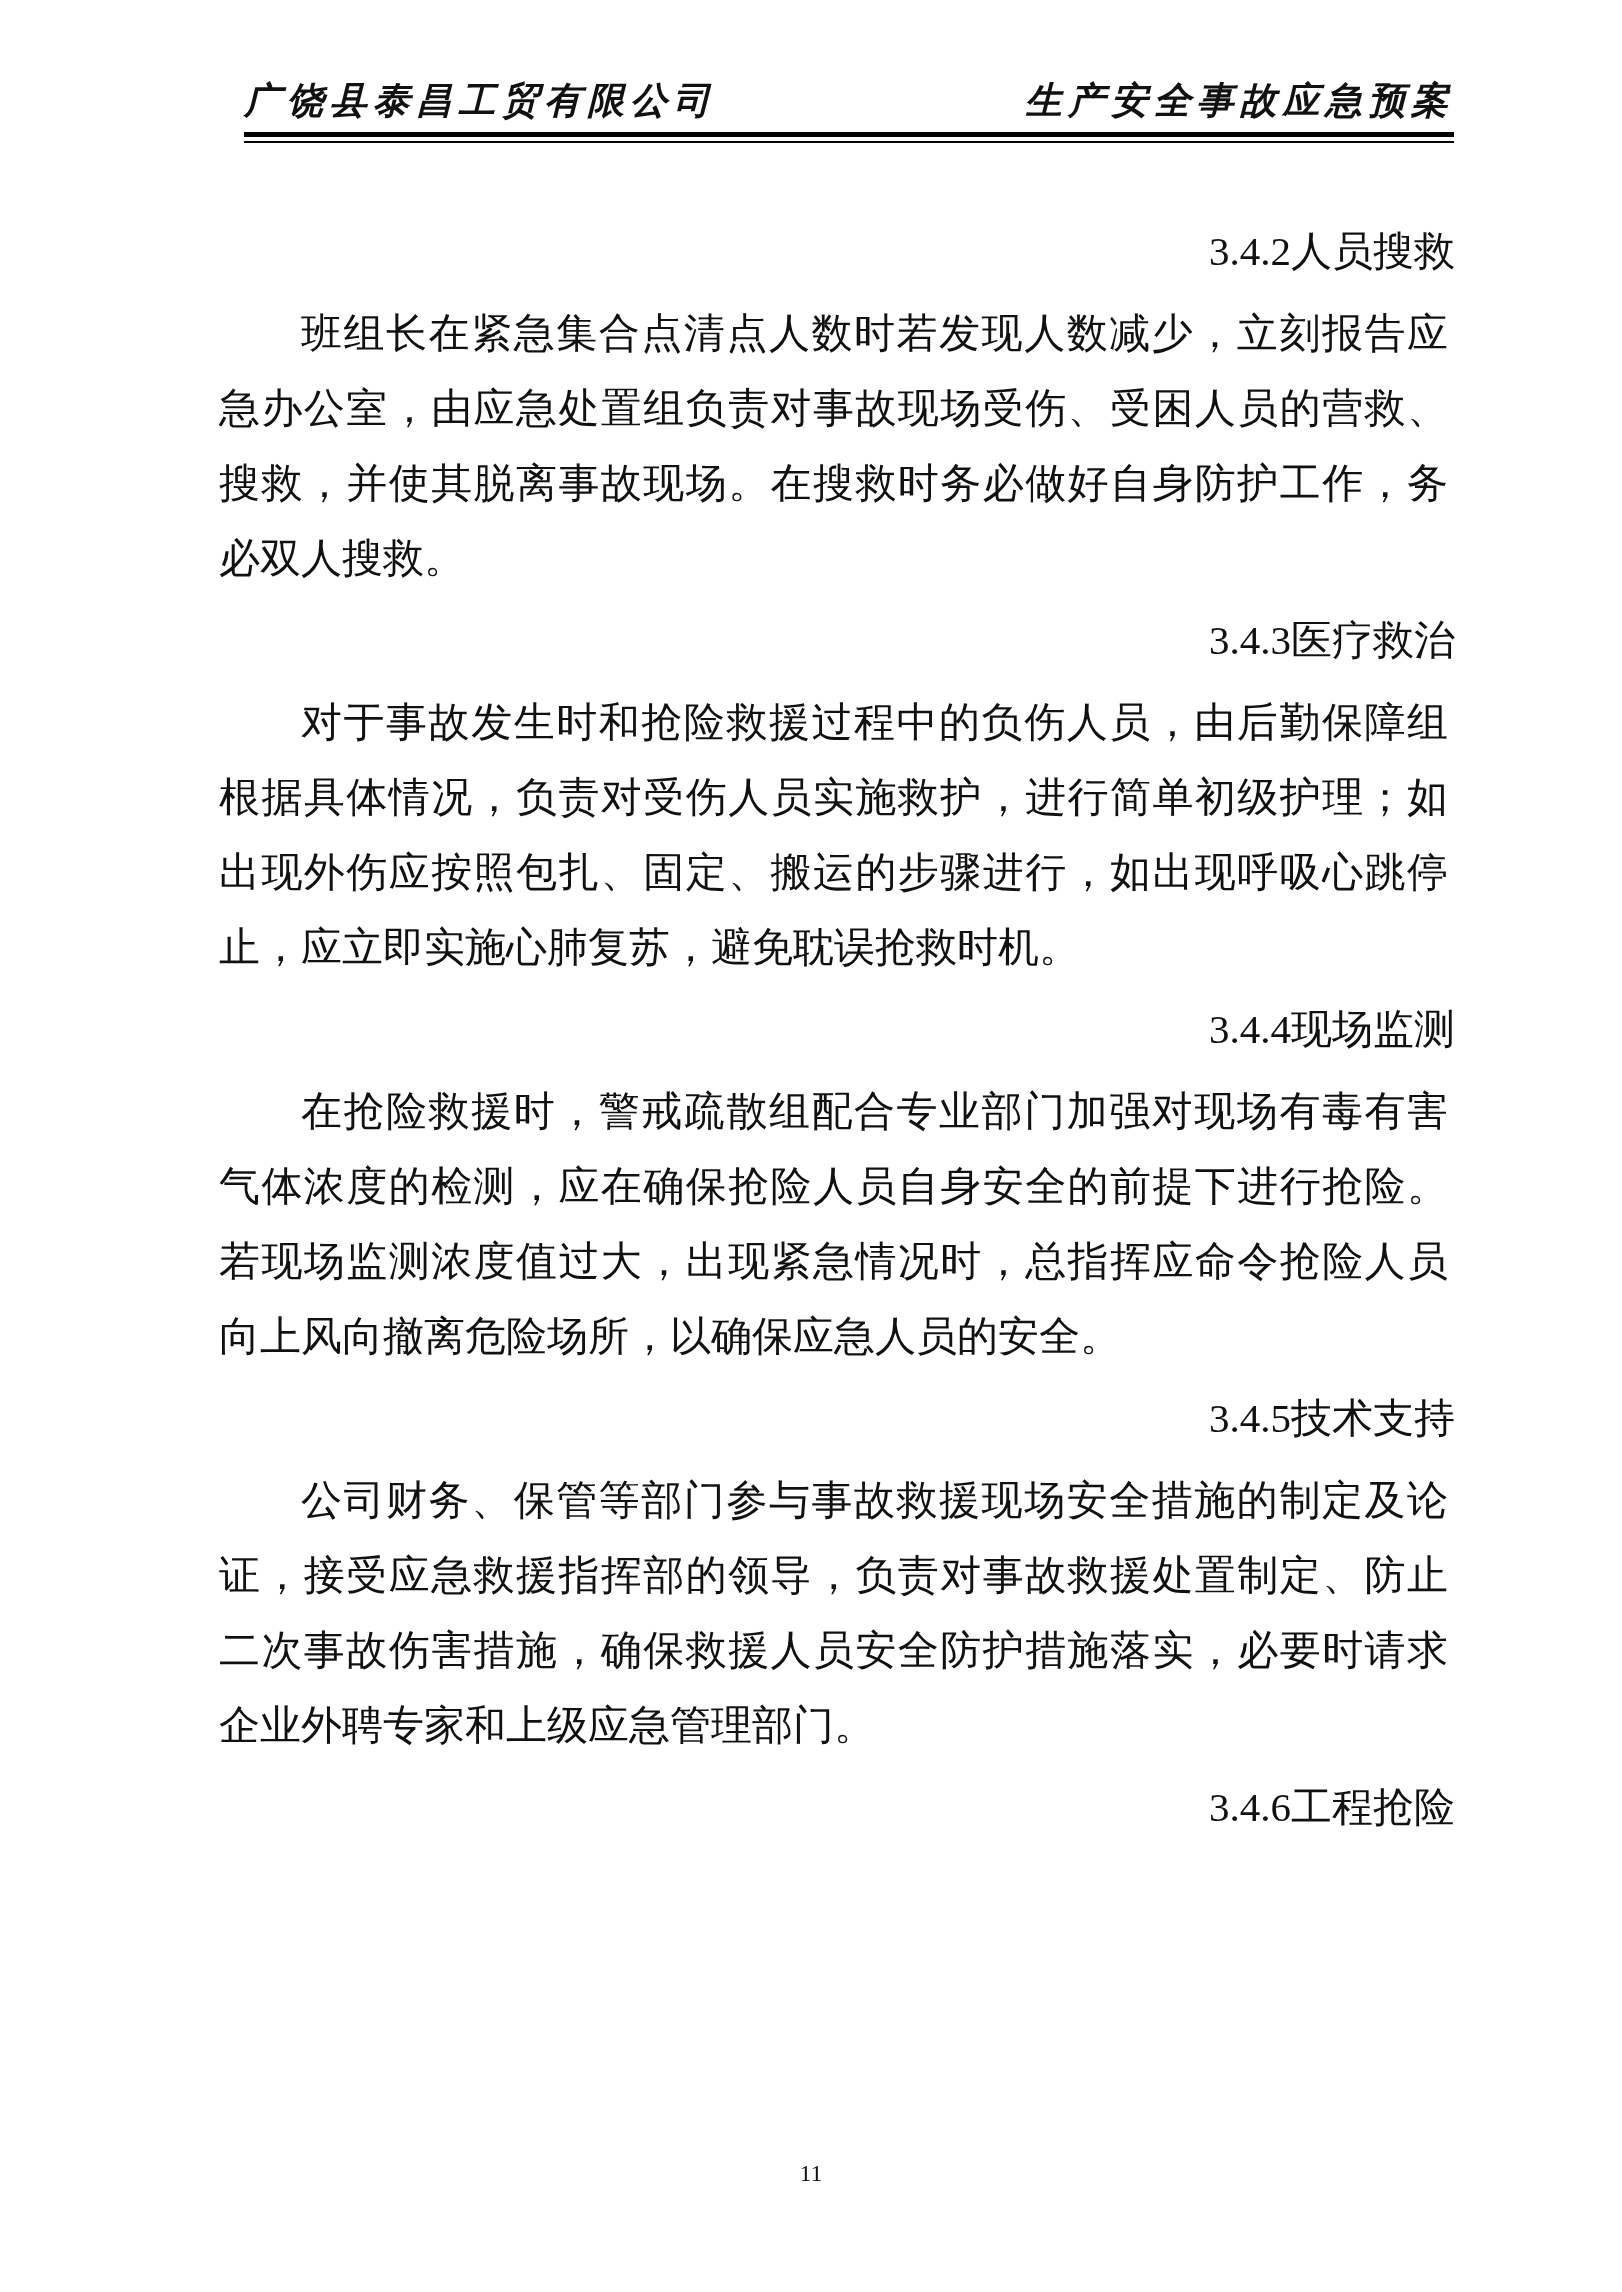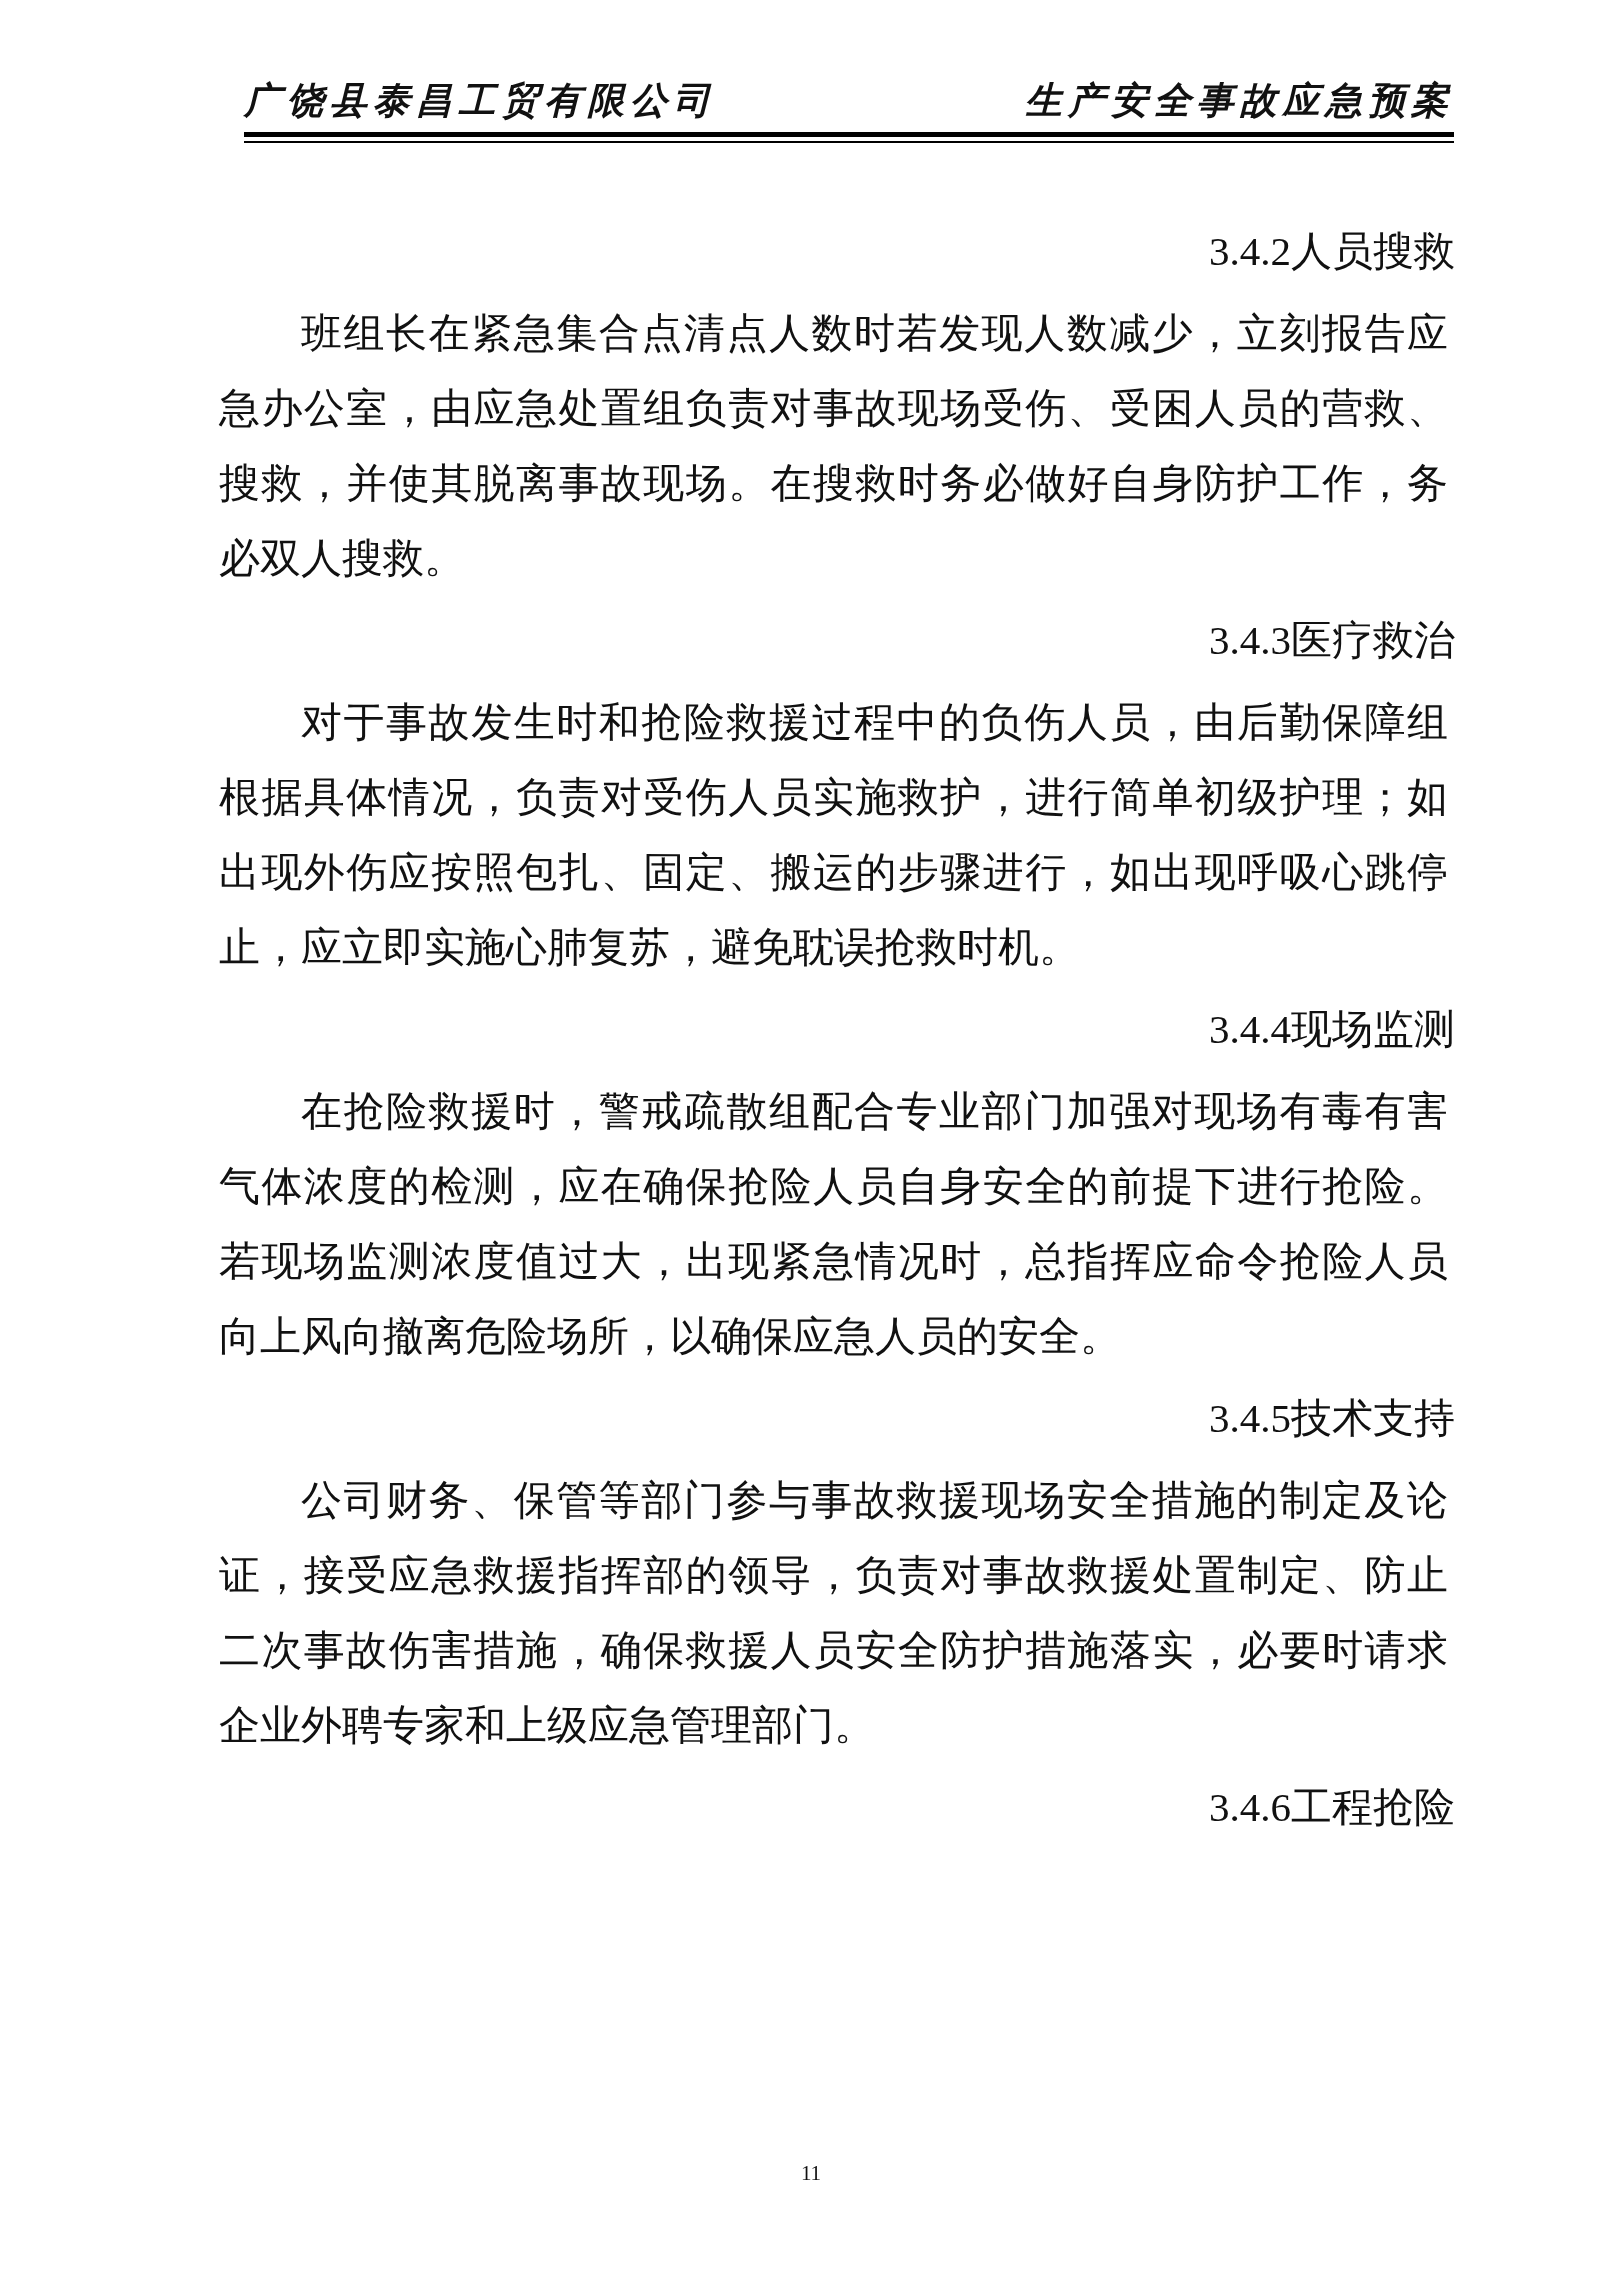--- a/index.html
+++ b/index.html
@@ -69,21 +69,21 @@
     margin: 7px;
     text-indent: 2em;
   }
   
   .page-footer {
     position: absolute;
     left: 0;
     right: 0;
     top: 2154px;
     text-align: center;
-    font-size: 21px;
+    font-size: 24px;
     line-height: 39px;
     color: #111111;
   }
 </style>
 </head>
 <body>
 
 <div class="page">
 
   <header class="page-header">

